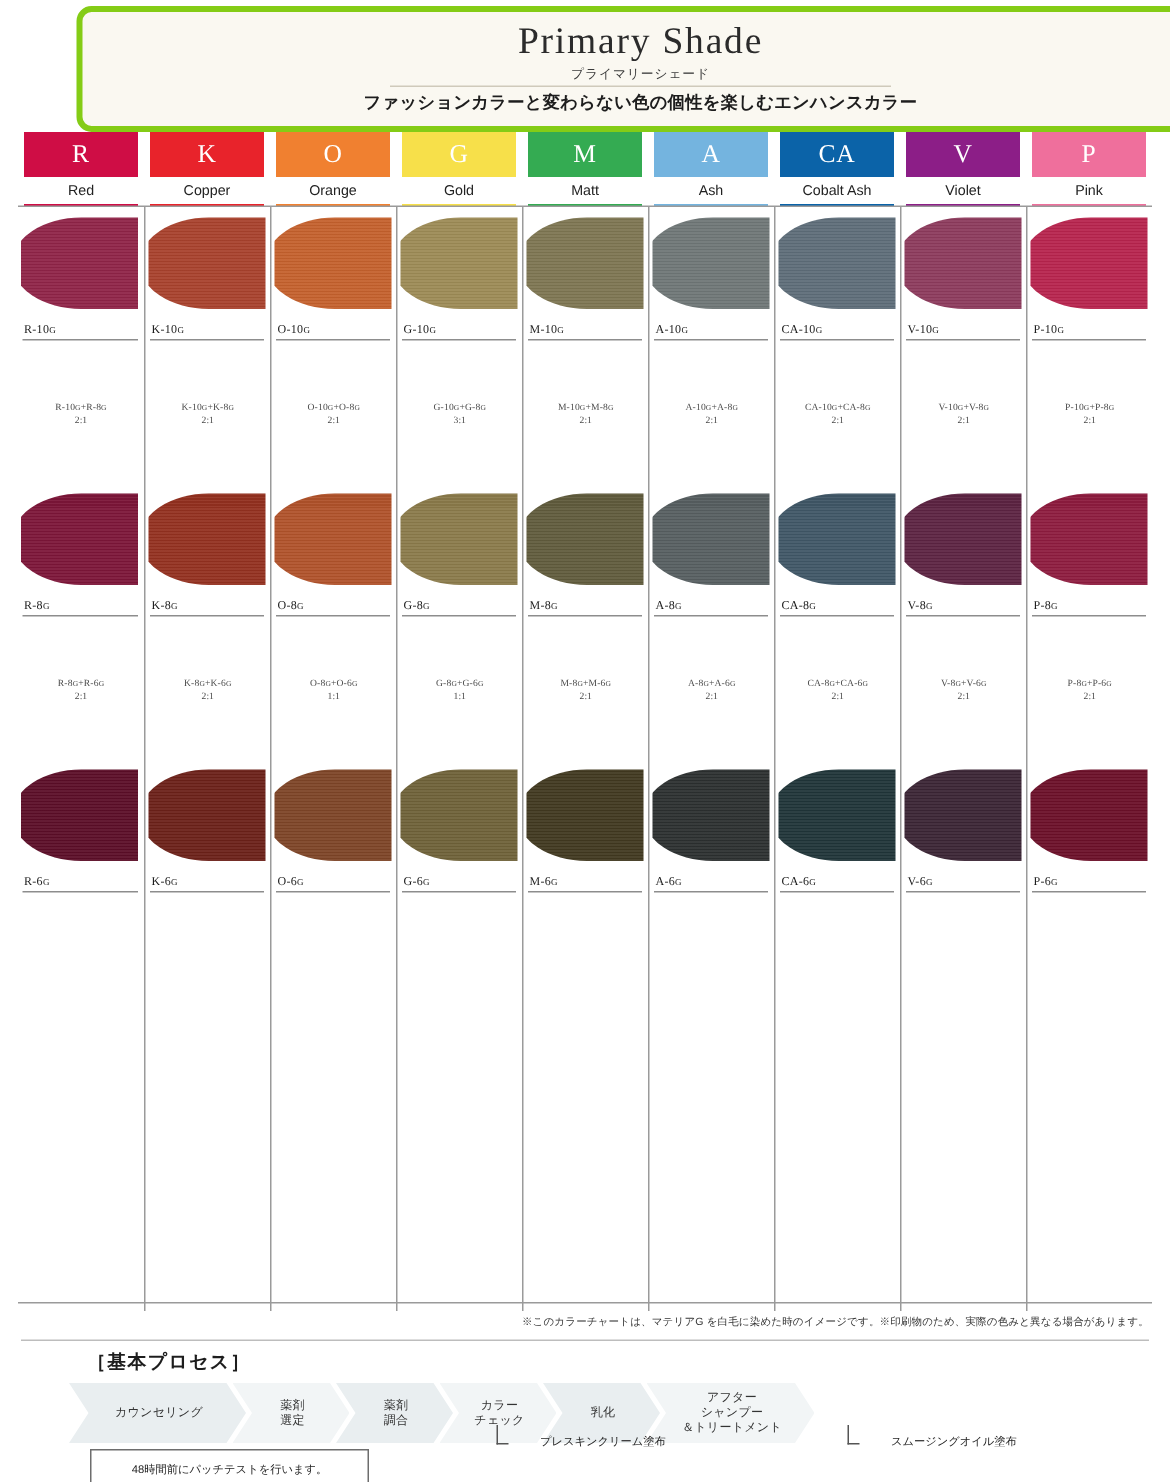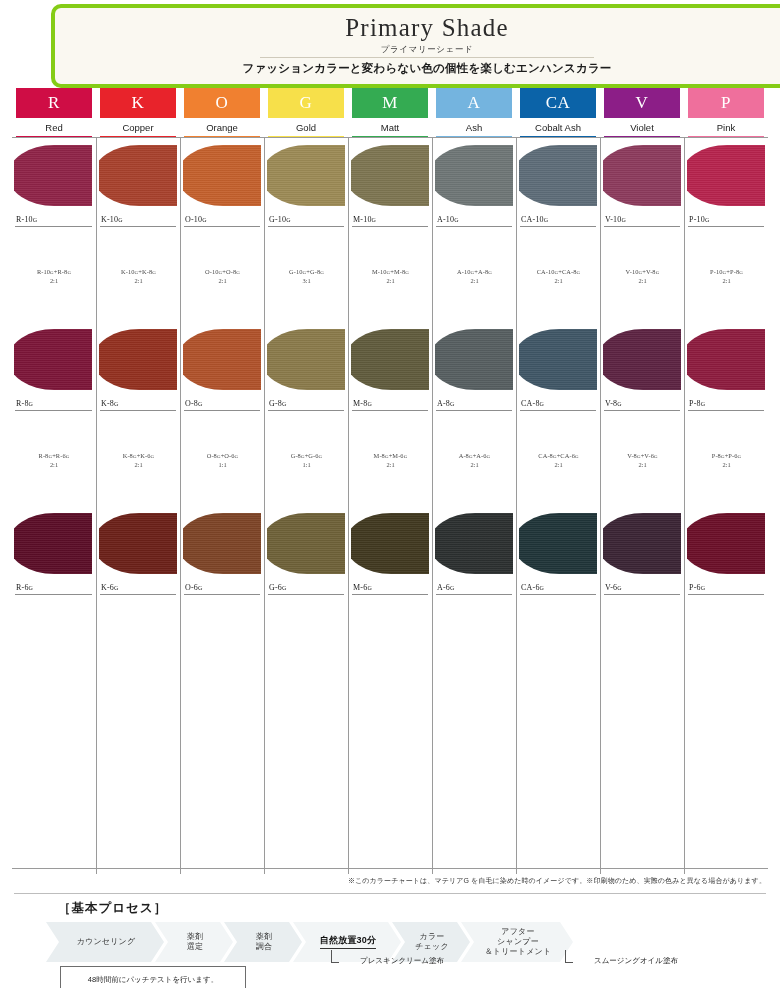--- a/index.html
+++ b/index.html
@@ -551,25 +551,25 @@
   <div class="flow" id="flow">
       <div class="step" style="width: 118px; flex: 0 0 118px;">
         <div class="step-text">カウンセリング</div>
       </div>
       <div class="step" style="width: 78px; flex: 0 0 78px;">
         <div class="step-text">薬剤<br>選定</div>
       </div>
       <div class="step" style="width: 78px; flex: 0 0 78px;">
         <div class="step-text">薬剤<br>調合</div>
       </div>
-      <div class="step hl" style="width: 108px; flex: 0 0 108px;">
-        <div class="step-text">自然放置30分</div>
-      </div>
       <div class="step" style="width: 78px; flex: 0 0 78px;">
         <div class="step-text">カラー<br>チェック</div>
+      </div>
+      <div class="step" style="width: 78px; flex: 0 0 78px;">
+        <div class="step-text">乳化</div>
       </div>
       <div class="step" style="width: 112px; flex: 0 0 112px;">
         <div class="step-text">アフター<br>シャンプー<br>＆トリートメント</div>
       </div>
     </div>
 
   <div class="note-box">48時間前にパッチテストを行います。</div>
 
   <div class="leader" style="left:331px; top:950px;">
     <div class="v"></div>

